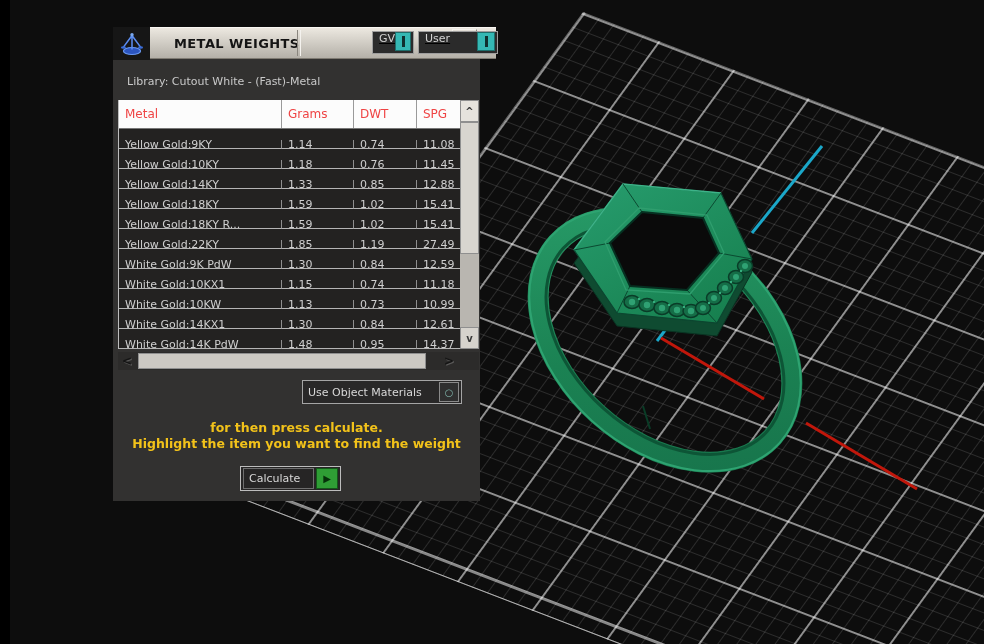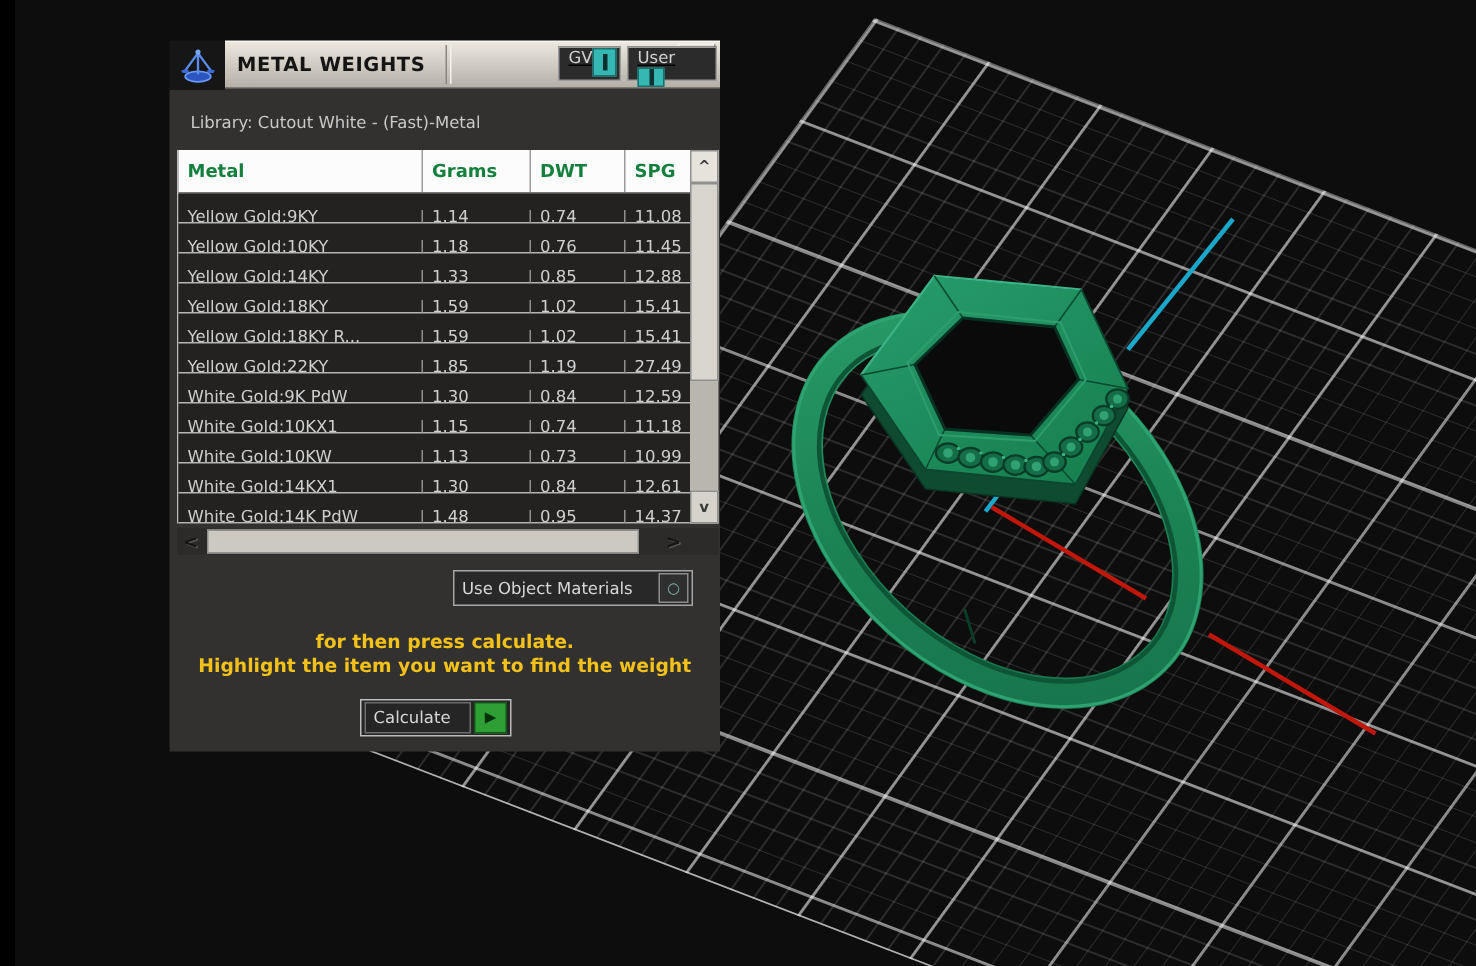--- a/index.html
+++ b/index.html
@@ -19,47 +19,47 @@
 
   .model-svg{position:absolute;left:0;top:0;}
 
   
   .dialog{position:absolute;left:113px;top:25px;width:367px;height:476px;}
   .dialog-body{position:absolute;left:0;top:33px;width:367px;height:443px;background:#323130;}
   .title-icon{position:absolute;left:0;top:2px;width:37px;height:33px;background:#161616;
     display:flex;align-items:center;justify-content:center;}
   .titlebar{position:absolute;left:37px;top:2px;width:330px;height:30px;
     background:linear-gradient(#ece8e0,#b4b0a8);border-top:1px solid #f8f6f2;
-    border-bottom:1px solid #7e7a72;display:flex;align-items:center;}
+    border-bottom:1px solid #7e7a72;display:flex;align-items:center;padding-left:16px;}
   .titlebar .title{font-size:13px;font-weight:bold;color:#141414;padding-left:8px;letter-spacing:.4px;}
   .tb-divider{position:absolute;left:147px;top:2px;bottom:2px;width:2px;
     border-left:1px solid #8a867e;border-right:1px solid #f4f2ee;}
   .close-btn{position:absolute;right:3px;top:4px;width:23px;height:21px;
     background:linear-gradient(#e2ded6,#bdb9b1);border:1px solid #8a867e;
     border-top-color:#f4f2ee;border-left-color:#f4f2ee;
     display:flex;align-items:center;justify-content:center;
     color:#b84242;font-size:13px;font-weight:bold;cursor:default;}
 
   .library-row{position:absolute;left:0;top:38px;width:367px;height:32px;}
   .library-label{position:absolute;left:14px;top:12px;font-size:11px;color:#c9c9c9;}
   .mini-btn{position:absolute;top:6px;height:23px;background:#2b2b2b;border:1px solid #9d9d9d;
     display:flex;box-sizing:border-box;padding:0 2px 0 6px;text-decoration:underline;}
   .mini-btn .lbl{font-size:11px;color:#d2d2d2;flex:1;}
   .btn-gv{left:259px;width:42px;}
-  .btn-user{left:305px;width:60px;flex-direction:column;}
+  .btn-user{left:305px;width:80px;}
   .toggle-box{width:16px;height:17px;background:#35b8b4;border:1px solid #1d6e6b;
     display:flex;align-items:center;justify-content:center;}
   .toggle-bar{width:3px;height:11px;background:#10302f;}
 
   
   .mtable{position:absolute;left:5px;top:75px;width:361px;height:249px;background:#232221;
     border-left:1px solid #bdbdbd;box-sizing:border-box;font-size:11px;}
   .thead{display:flex;height:28px;background:#fcfcfc;border-bottom:1px solid #777;}
-  .thead .cell{color:#15803d;font-size:12px;display:flex;align-items:center;padding-left:6px;
-    box-sizing:border-box;border-right:1px solid #9a9a9a;font-weight:bold;}
+  .thead .cell{color:#ef4444;font-size:12px;display:flex;align-items:center;padding-left:6px;
+    box-sizing:border-box;border-right:1px solid #9a9a9a;}
   .trow{display:flex;height:20px;background:#232221;}
   .trow .cell{color:#cfcfcf;display:flex;align-items:center;padding-left:6px;box-sizing:border-box;
     border-right:1px solid #8f8f8f;border-bottom:1px solid #b5b5b5;overflow:hidden;white-space:nowrap;margin-top:11px;}
   .c-metal{width:163px;}
   .c-grams{width:72px;}
   .c-dwt{width:63px;}
   .c-spg{width:44px;}
   .vscroll{position:absolute;right:0;top:0;width:19px;height:249px;background:#b9b6b0;}
   .vs-btn{position:absolute;left:0;width:19px;height:22px;background:#e6e3dd;border:1px solid #8f8f8f;
     box-sizing:border-box;display:flex;align-items:center;justify-content:center;

